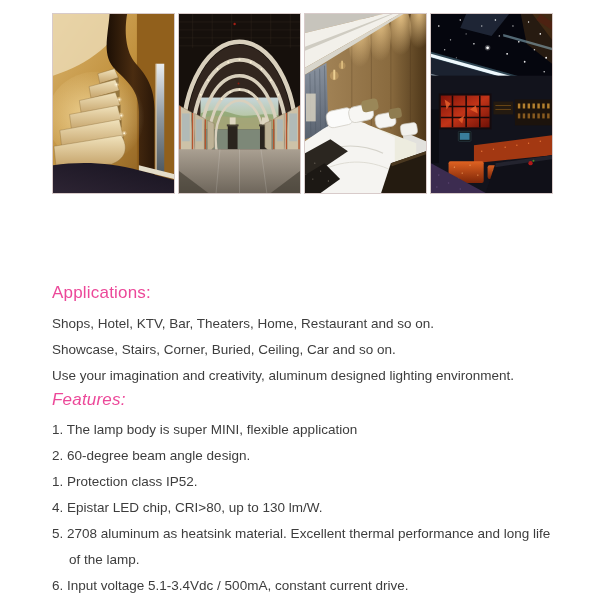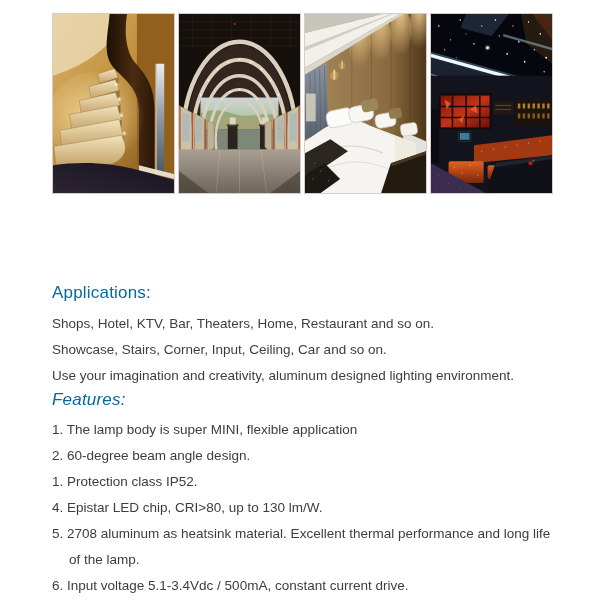--- a/index.html
+++ b/index.html
@@ -9,21 +9,21 @@
     font-family:"Liberation Sans","DejaVu Sans",sans-serif;overflow:hidden;
   }
   .gallery{position:absolute;left:52px;top:13px;display:flex;gap:3px;}
   .photo{
     width:123px;height:181px;margin:0;padding:0;box-sizing:border-box;
     border:1px solid #d8cbca;background:#111;overflow:hidden;flex:none;
   }
   .photo svg{display:block;width:100%;height:100%;}
   .content{position:absolute;left:52px;top:282px;width:500px;color:#3d3d3d;font-size:13.5px;}
   .content h2{
-    font-size:17px;line-height:21px;font-weight:400;color:#0369a1;
+    font-size:17px;line-height:21px;font-weight:400;color:#ec4899;
     margin:0 0 8px 0;letter-spacing:.2px;
   }
   .content h2.feat{margin:0 0 7px 0;font-style:italic;}
   .line{margin:0;line-height:26px;}
   .feature{margin:0;line-height:26px;padding-left:17px;text-indent:-17px;}
 </style>
 </head>
 <body>
 
 <div class="page">
@@ -362,21 +362,21 @@
             <circle cx="6" cy="174" r=".8"></circle>
           </g>
         <rect x="0" y="96" width="8" height="54" fill="#0b0c12"></rect>
       </svg>
     </figure>
   </div>
 
   <div class="content">
     <h2>Applications:</h2>
     <p class="line">Shops, Hotel, KTV, Bar, Theaters, Home, Restaurant and so on.</p>
-    <p class="line">Showcase, Stairs, Corner, Input, Ceiling, Car and so on.</p>
+    <p class="line">Showcase, Stairs, Corner, Buried, Ceiling, Car and so on.</p>
     <p class="line">Use your imagination and creativity, aluminum designed lighting environment.</p>
 
     <h2 class="feat">Features:</h2>
     <p class="feature">1. The lamp body is super MINI, flexible application</p>
     <p class="feature">2. 60-degree beam angle design.</p>
     <p class="feature">1. Protection class IP52.</p>
     <p class="feature">4. Epistar LED chip, CRI&gt;80, up to 130 lm/W.</p>
     <p class="feature">5. 2708 aluminum as heatsink material. Excellent thermal performance and long life of the lamp.</p>
     <p class="feature">6. Input voltage 5.1-3.4Vdc / 500mA, constant current drive.</p>
   </div>

